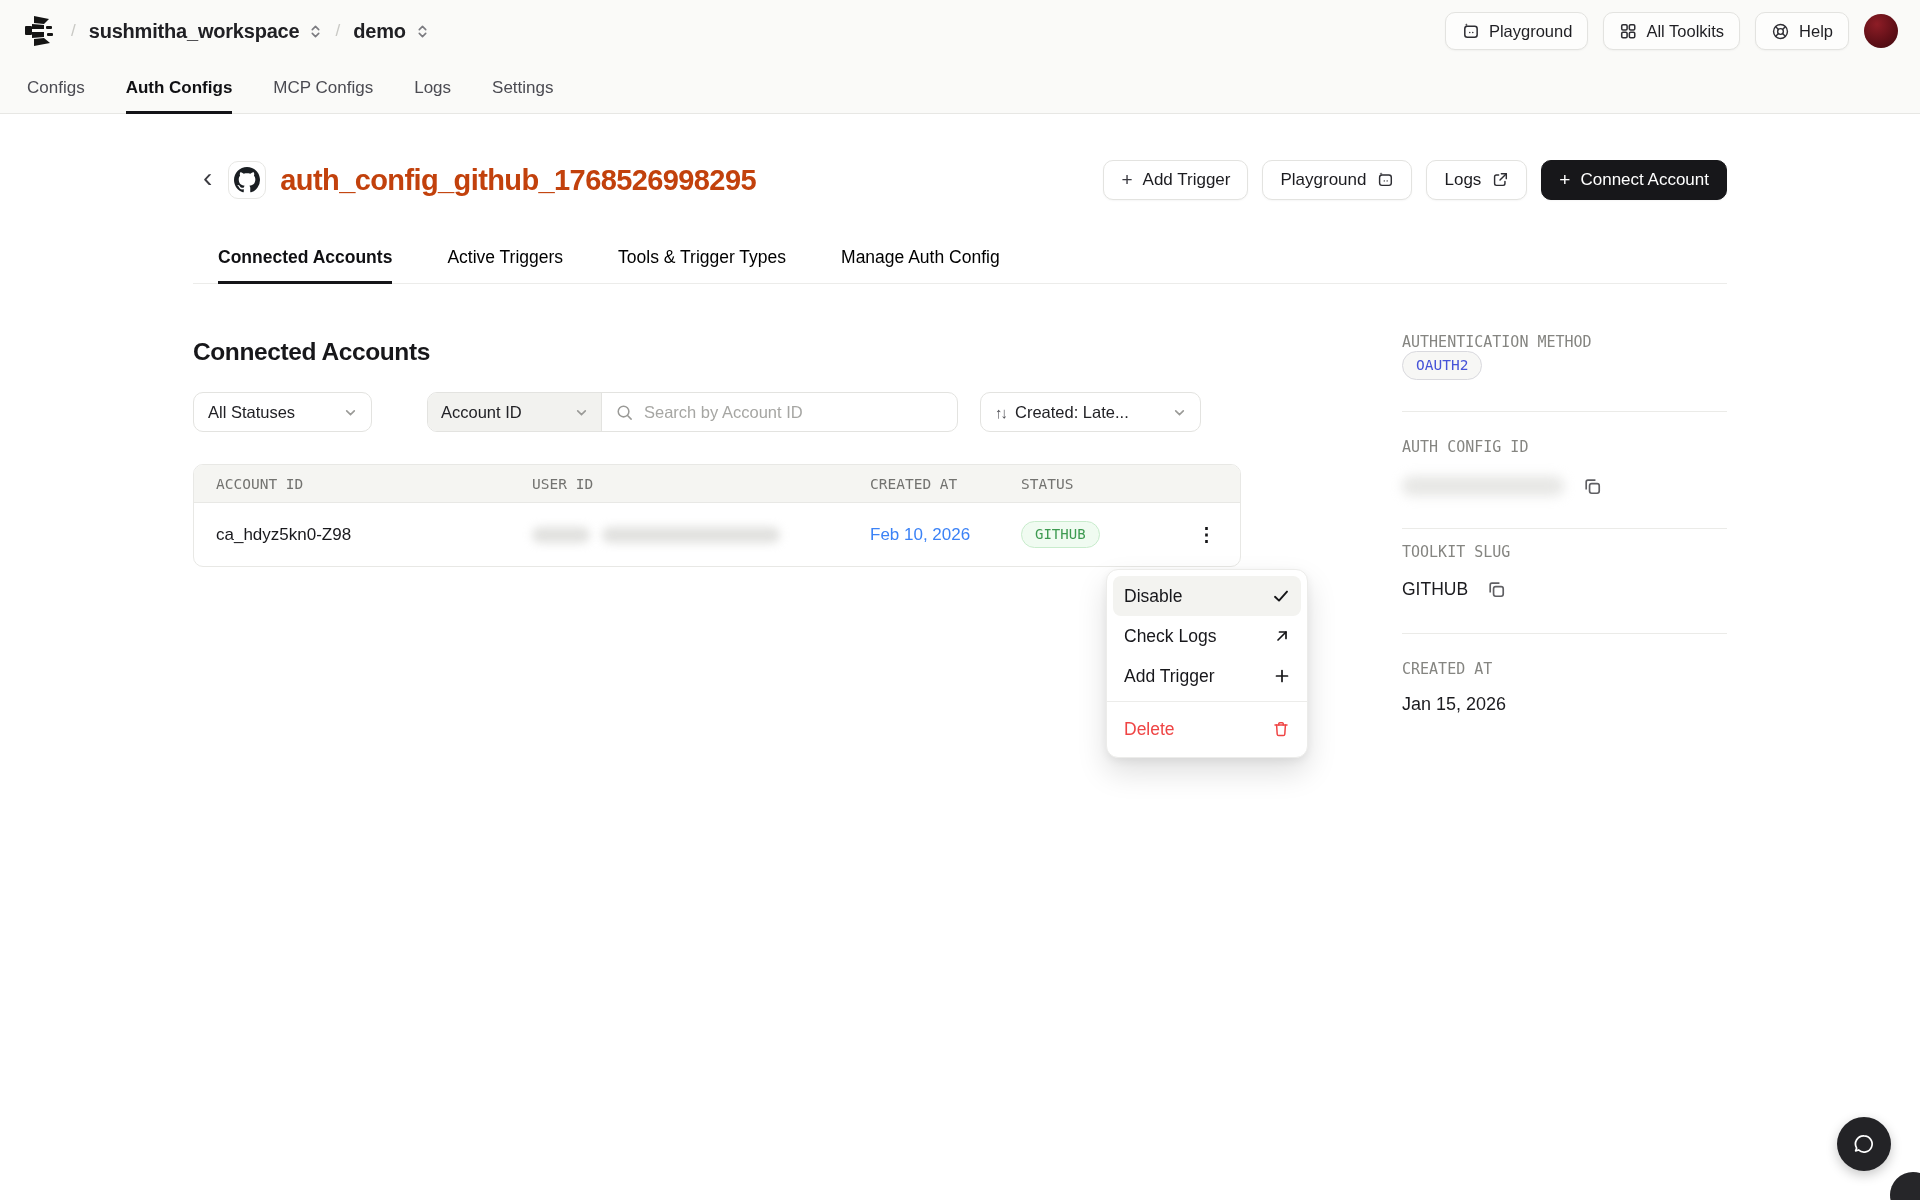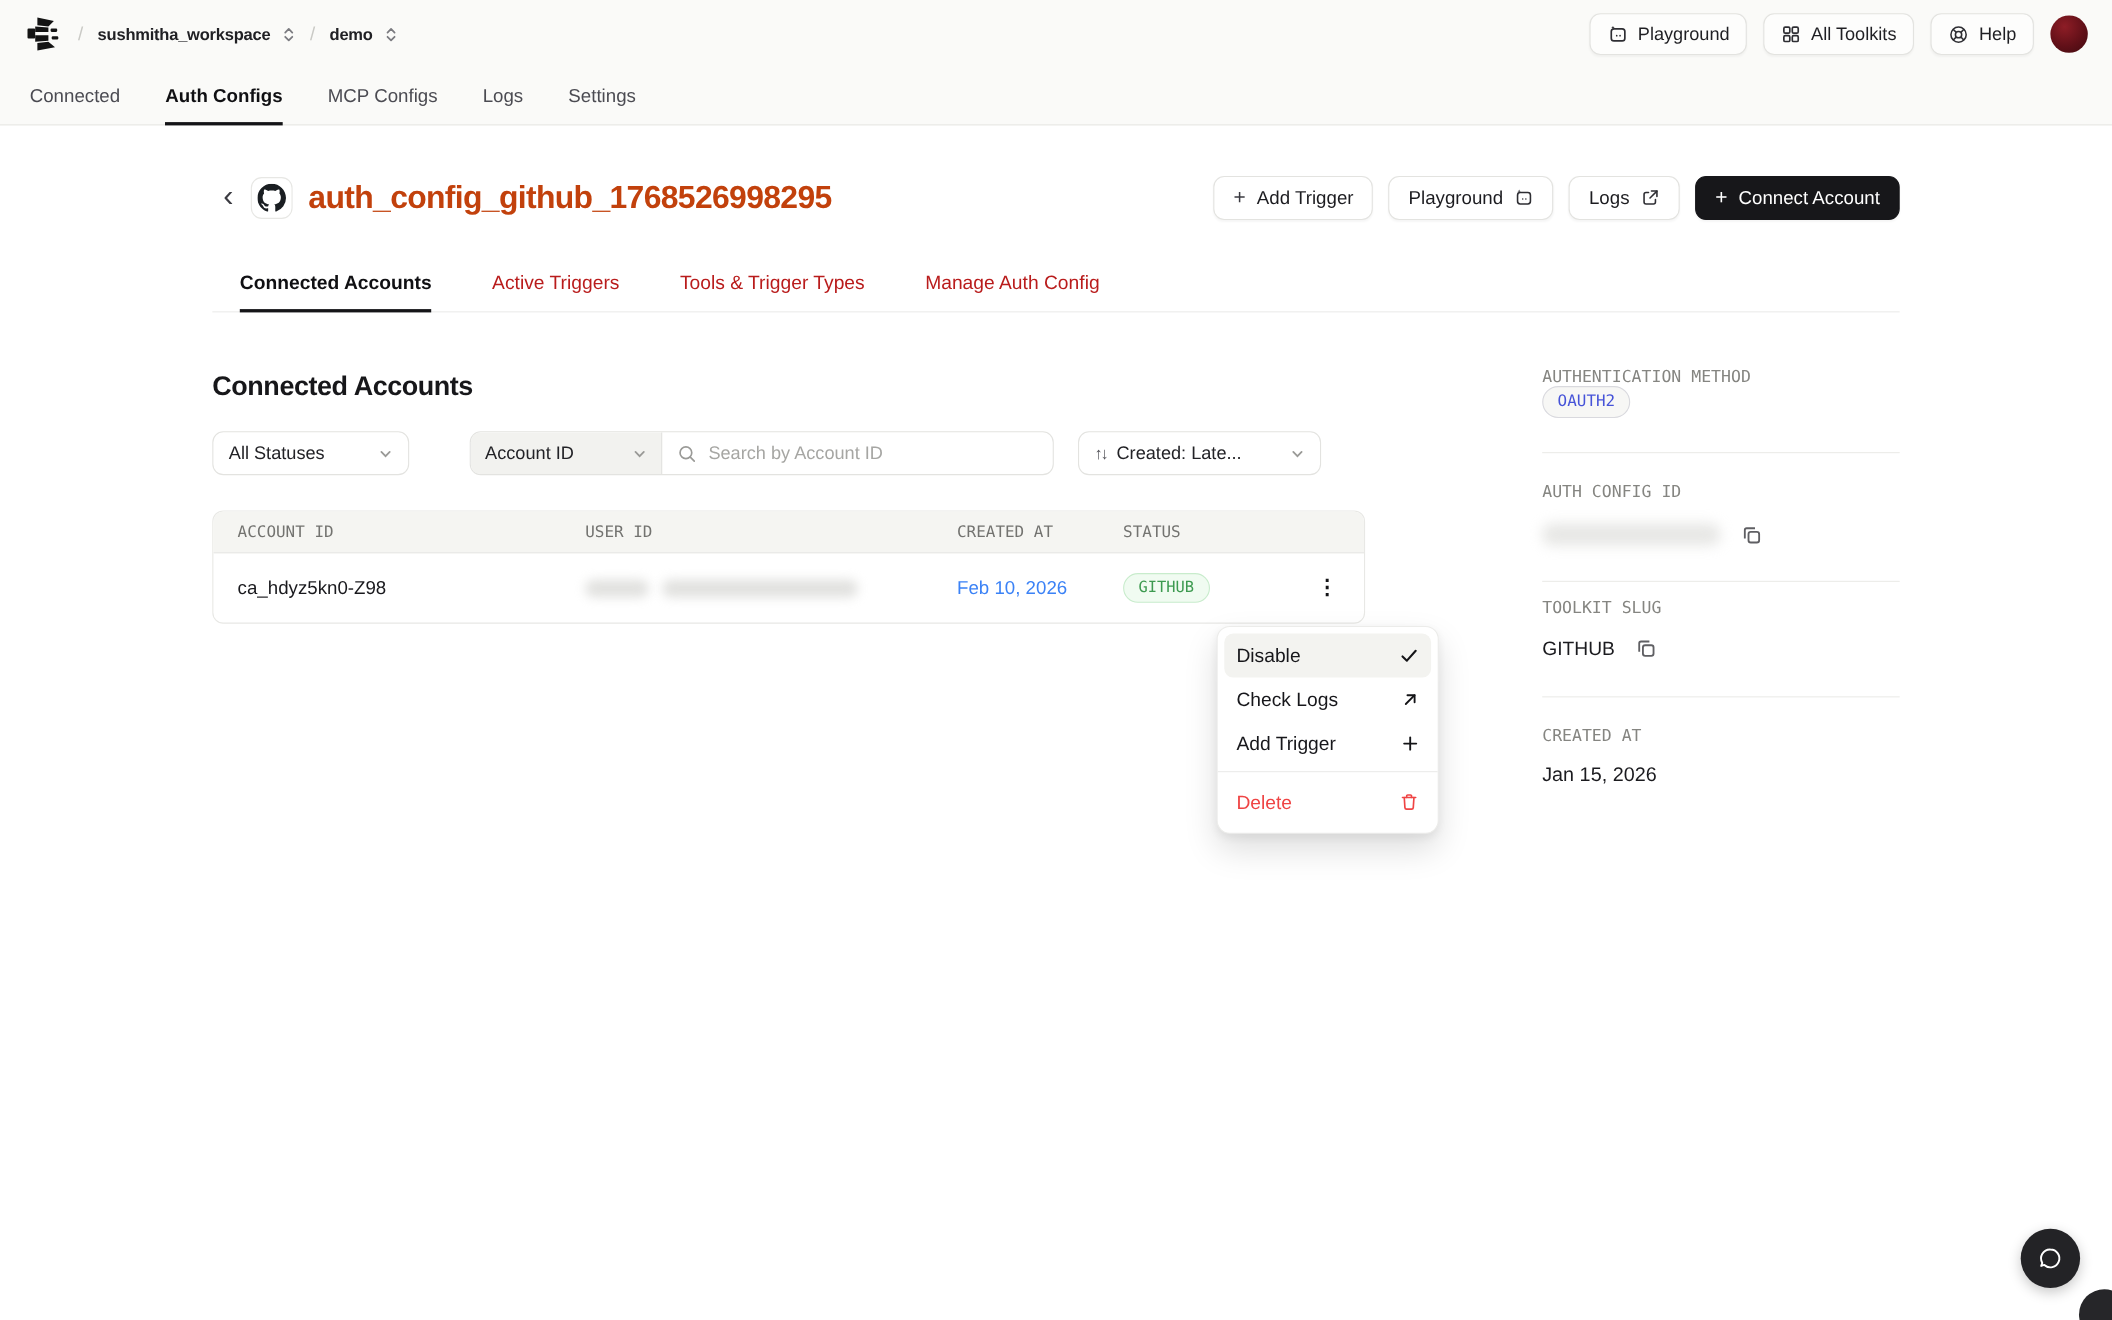--- a/index.html
+++ b/index.html
@@ -9,21 +9,21 @@
     background:#ffffff; color:#1b1b1e;
     position:relative; overflow:hidden;
     -webkit-font-smoothing:antialiased;
   }
 
   
   .topbar { background:#fafaf8; border-bottom:1px solid #e7e7e4; }
   .row1 { height:62px; display:flex; align-items:center; padding:0 22px 0 20px; }
   .logo { width:38px; height:36px; display:flex; align-items:center; justify-content:center; }
   .crumb-sep { color:#c9c9c5; font-size:17px; margin:0 13px; }
-  .crumb-name { font-size:15px; font-weight:600; color:#202024; letter-spacing:-0.2px; }
+  .crumb-name { font-size:20px; font-weight:600; color:#202024; letter-spacing:-0.2px; }
   .crumb-caret { margin-left:10px; display:inline-flex; }
   .row1-right { margin-left:auto; display:flex; align-items:center; gap:15px; }
   .tbtn {
     height:38px; border:1px solid #e3e3e0; background:#fdfdfc; border-radius:10px;
     display:inline-flex; align-items:center; gap:9px; padding:0 15px;
     font-size:16.5px; color:#1f1f23; box-shadow:0 1px 2px rgba(0,0,0,.04); cursor:pointer;
   }
   .avatar {
     width:34px; height:34px; border-radius:50%;
     background:radial-gradient(circle at 38% 30%, #8e1d26 0%, #621018 55%, #3f0a10 100%);
@@ -45,21 +45,21 @@
   .btn {
     height:40px; border:1px solid #e3e3e0; background:#fff; border-radius:10px;
     display:inline-flex; align-items:center; gap:10px; padding:0 17px;
     font-size:17px; color:#1c1c20; box-shadow:0 1px 2px rgba(0,0,0,.04); cursor:pointer;
   }
   .btn .plus { font-size:19px; color:#3a3a40; margin-top:-1px; }
   .btn-dark { background:#17171a; border-color:#17171a; color:#fff; }
   .btn-dark .plus { color:#fff; }
 
   .ptabs { margin-top:47px; display:flex; gap:55px; padding-left:25px; border-bottom:1px solid #ececea; }
-  .ptab { font-size:17.5px; color:#b91c1c; padding-bottom:15px; cursor:pointer; }
+  .ptab { font-size:17.5px; color:#000000; padding-bottom:15px; cursor:pointer; }
   .ptab.active { color:#101013; font-weight:600; border-bottom:3px solid #151518; margin-bottom:-1px; padding-bottom:12px; }
 
   .body-row { display:flex; }
   .main-col { width:1048px; }
 
   .section-h { margin-top:54px; font-size:24.5px; font-weight:700; letter-spacing:-0.4px; color:#17171a; }
 
   
   .filters { margin-top:26px; display:flex; align-items:center; }
   .select {
@@ -202,21 +202,21 @@
               <line x1="7.8" y1="12.2" x2="4.8" y2="15.2"></line>
           </svg>
         </span>
         <span>Help</span>
       </button>
       <div class="avatar"></div>
     </div>
   </div>
 
   <div class="row2">
-    <div class="ntab">Connected</div>
+    <div class="ntab">Configs</div>
     <div class="ntab active">Auth Configs</div>
     <div class="ntab">MCP Configs</div>
     <div class="ntab">Logs</div>
     <div class="ntab">Settings</div>
   </div>
 </div>
 
 <div class="content">
   <div class="title-row">
     <span class="back">‹</span>

